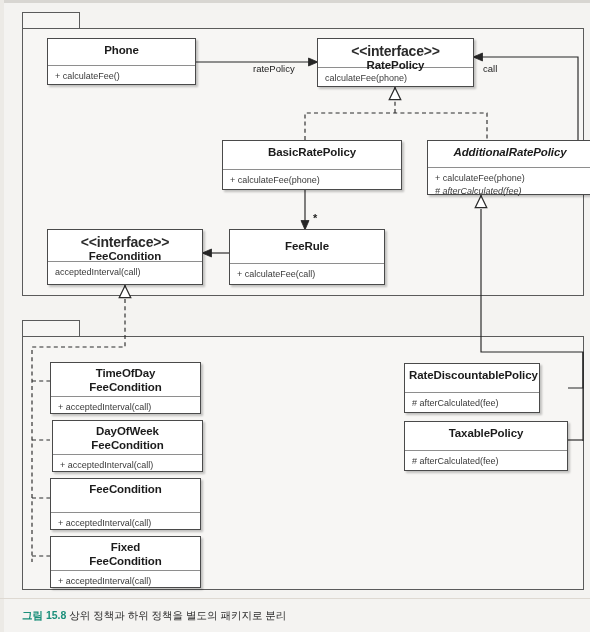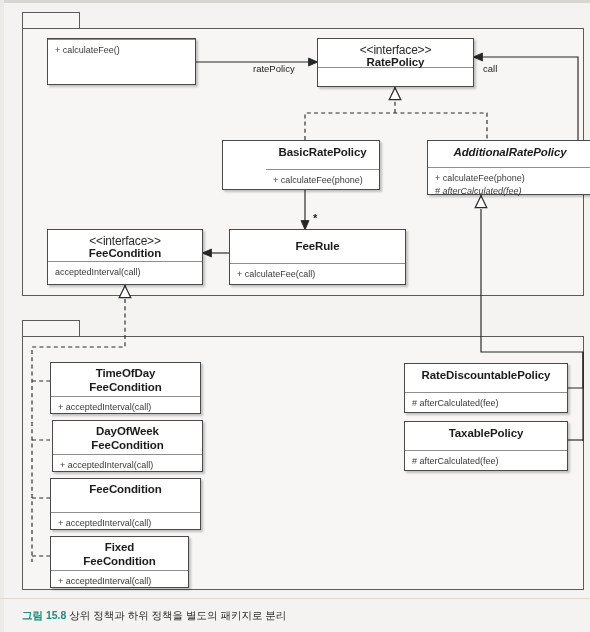--- a/index.html
+++ b/index.html
@@ -65,22 +65,22 @@
     color: #1b1b1b;
     line-height: 1.18;
     padding: 5px 4px 5px 4px;
     box-sizing: border-box;
     font-size: 11.5px;
     letter-spacing: -0.1px;
   }
   .uml .hdr.two-line { padding-top: 4px; padding-bottom: 4px; }
   .uml .stereo {
     display: block;
-    font-weight: normal;
-    font-size: 12px;
+    font-weight: bold;
+    font-size: 14px;
     color: #2a2a2a;
     letter-spacing: -0.2px;
     margin-bottom: -1px;
   }
   .uml .name-italic { font-style: italic; }
   .uml .sep {
     height: 1px;
     background: #8e8e8e;
     margin: 0;
   }
@@ -185,35 +185,39 @@
     <path d="M481,209 L481,352 L583,352 L583,388 L568,388" fill="none" stroke="#262626" stroke-width="1.15"></path>
     <path d="M583,440 L568,440" fill="none" stroke="#262626" stroke-width="1.15"></path>
     <path d="M583,352 L583,441" fill="none" stroke="#262626" stroke-width="1.15"></path>
   </svg>
 
   <div class="edge-label" style="left:253px; top:63px;">ratePolicy</div>
   <div class="edge-label" style="left:483px; top:63px;">call</div>
   <div class="mult-label" style="left:313px; top:212px;">*</div>
 
   <div class="uml" style="left:47px; top:38px; width:149px; height:47px;">
+    <div class="hdr" style="height:26px;">Phone</div>
     <div class="sep"></div>
     <div class="ops">
       <div class="op">+ calculateFee()</div>
     </div>
   </div>
 
   <div class="uml" style="left:317px; top:38px; width:157px; height:49px;">
     <div class="hdr two-line" style="height:28px;">
       <span class="stereo">&lt;&lt;interface&gt;&gt;</span>
       <span>RatePolicy</span>
     </div>
     <div class="sep"></div>
-  </div>
-
-  <div class="uml" style="left:222px; top:140px; width:158px; height:50px;padding-left:43px;">
+    <div class="ops">
+      <div class="op">calculateFee(phone)</div>
+    </div>
+  </div>
+
+  <div class="uml" style="left:222px; top:140px; width:180px; height:50px;">
     <div class="hdr" style="height:28px;">BasicRatePolicy</div>
     <div class="sep"></div>
     <div class="ops">
       <div class="op">+ calculateFee(phone)</div>
     </div>
   </div>
 
   <div class="uml" style="left:427px; top:140px; width:166px; height:55px;">
     <div class="hdr" style="height:26px;">
       <span class="name-italic">AdditionalRatePolicy</span>
@@ -229,21 +233,21 @@
     <div class="hdr two-line" style="height:31px;">
       <span class="stereo">&lt;&lt;interface&gt;&gt;</span>
       <span>FeeCondition</span>
     </div>
     <div class="sep"></div>
     <div class="ops">
       <div class="op">acceptedInterval(call)</div>
     </div>
   </div>
 
-  <div class="uml" style="left:229px; top:229px; width:177px; height:56px;">
+  <div class="uml" style="left:229px; top:229px; width:156px; height:56px;">
     <div class="hdr" style="height:33px; padding-top:10px;">FeeRule</div>
     <div class="sep"></div>
     <div class="ops">
       <div class="op">+ calculateFee(call)</div>
     </div>
   </div>
 
   <div class="uml" style="left:50px; top:362px; width:151px; height:52px;">
     <div class="hdr two-line" style="height:33px;">
       <span style="display:block;">TimeOfDay</span>
@@ -269,32 +273,32 @@
   <div class="uml" style="left:50px; top:478px; width:151px; height:52px;">
     <div class="hdr two-line" style="height:33px;">
       <span style="display:block;">FeeCondition</span>
     </div>
     <div class="sep"></div>
     <div class="ops">
       <div class="op">+ acceptedInterval(call)</div>
     </div>
   </div>
 
-  <div class="uml" style="left:50px; top:536px; width:139px; height:52px;">
+  <div class="uml" style="left:50px; top:536px; width:151px; height:52px;">
     <div class="hdr two-line" style="height:33px;">
       <span style="display:block;">Fixed</span>
       <span style="display:block;">FeeCondition</span>
     </div>
     <div class="sep"></div>
     <div class="ops">
       <div class="op">+ acceptedInterval(call)</div>
     </div>
   </div>
 
-  <div class="uml" style="left:404px; top:363px; width:164px; height:50px;">
+  <div class="uml" style="left:404px; top:363px; width:136px; height:50px;">
     <div class="hdr" style="height:28px;">RateDiscountablePolicy</div>
     <div class="sep"></div>
     <div class="ops">
       <div class="op"># afterCalculated(fee)</div>
     </div>
   </div>
 
   <div class="uml" style="left:404px; top:421px; width:164px; height:50px;">
     <div class="hdr" style="height:28px;">TaxablePolicy</div>
     <div class="sep"></div>

